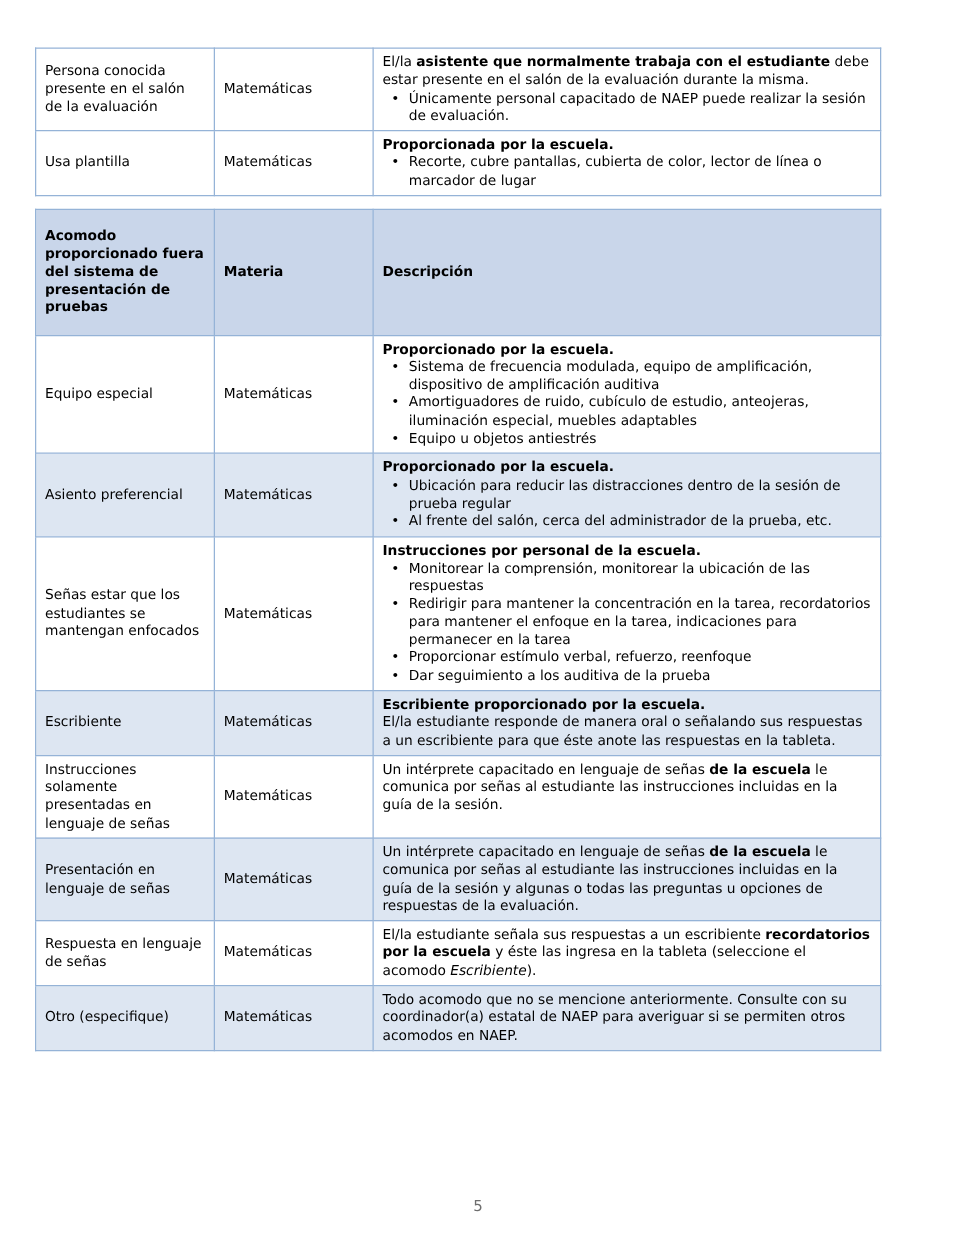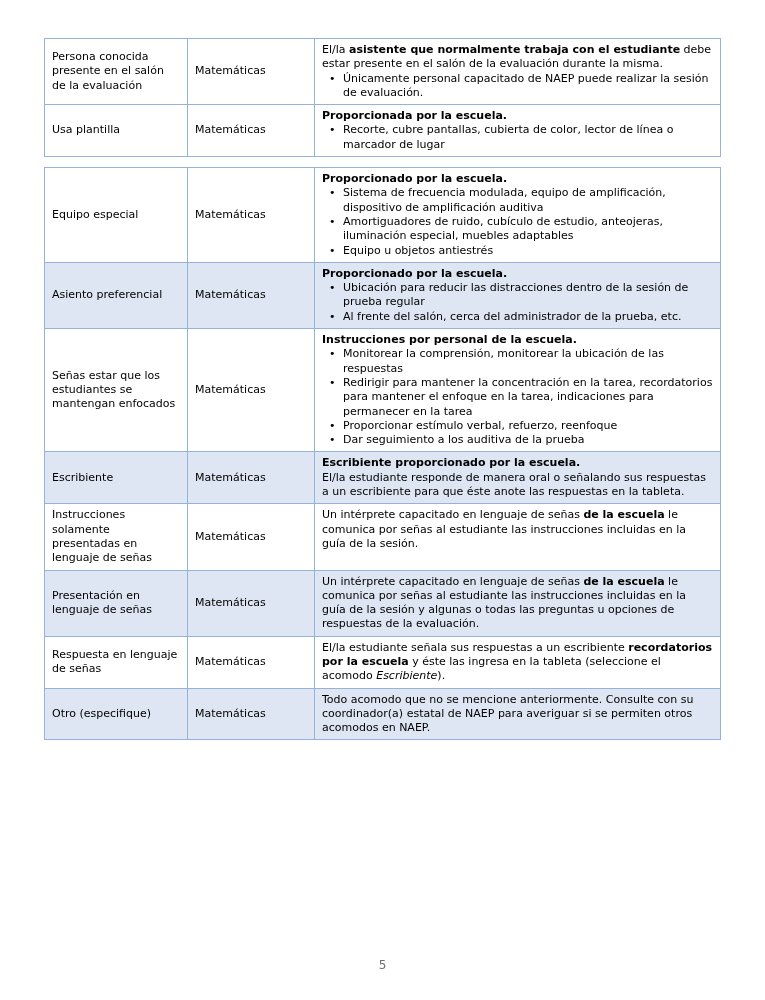--- a/index.html
+++ b/index.html
@@ -10,21 +10,21 @@
   }
   .page {
     position: relative;
     width: 765px;
     height: 1000px;
     background: #ffffff;
     overflow: hidden;
   }
   .content {
     position: absolute;
-    left: 44px;
+    left: 28px;
     top: 38px;
     width: 676px;
   }
   table.acc-table {
     border-collapse: collapse;
     width: 676px;
     font-size: 11px;
     line-height: 1.3;
     table-layout: fixed;
   }
@@ -101,20 +101,25 @@
         </tbody>
     </table>
 
     <table class="acc-table main">
       <colgroup>
           <col class="c1">
           <col class="c2">
           <col class="c3">
         </colgroup>
       <tbody id="main-body">
+        <tr class="header-row">
+          <th>Acomodo proporcionado fuera del sistema de presentación de pruebas</th>
+          <th>Materia</th>
+          <th>Descripción</th>
+        </tr>
       <tr>
             <td>Equipo especial</td>
             <td>Matemáticas</td>
             <td class="desc-cell">
               <div class="para"><span class="b">Proporcionado por la escuela.</span></div>
               <div class="bullet"><span>Sistema de frecuencia modulada, equipo de amplificación, dispositivo de amplificación auditiva</span></div>
               <div class="bullet"><span>Amortiguadores de ruido, cubículo de estudio, anteojeras, iluminación especial, muebles adaptables</span></div>
               <div class="bullet"><span>Equipo u objetos antiestrés</span></div>
             </td>
           </tr>

